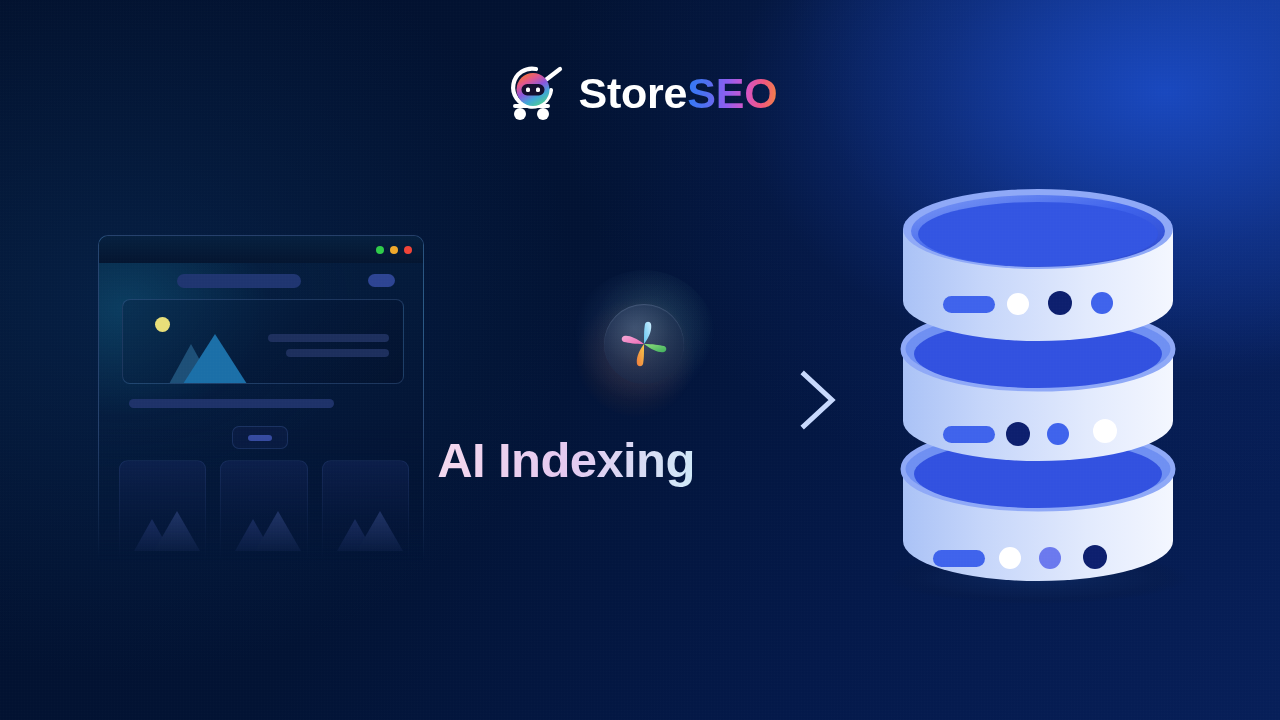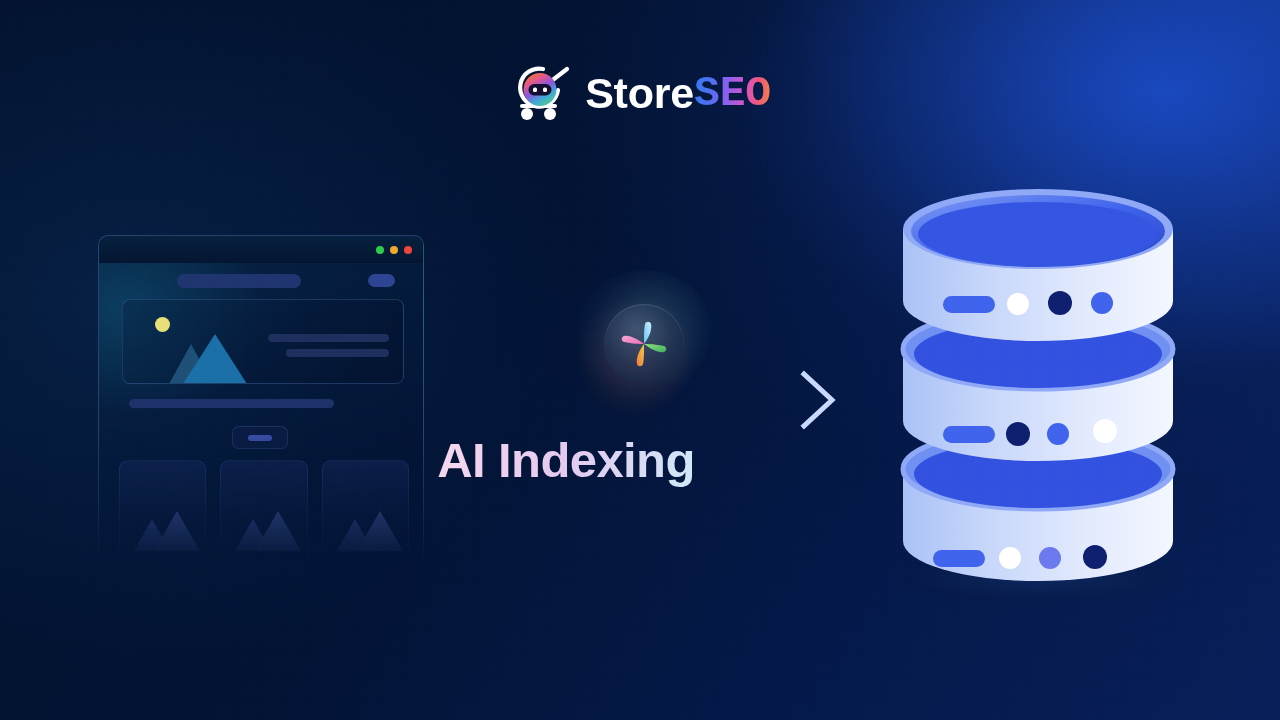--- a/index.html
+++ b/index.html
@@ -34,21 +34,21 @@
     display:flex; align-items:center; justify-content:center; gap:14px;
   }
   #logo-mark { width:62px; height:62px; position:relative; flex:0 0 auto; }
   #logo-text {
     font-size:43px; font-weight:700; letter-spacing:-0.2px;
     line-height:1; display:flex; white-space:pre;
   }
   .lt-store { color:#ffffff; }
   .lt-seo {
     background:linear-gradient(95deg,#2f7bf6 0%,#4f6ff0 22%,#8e5ef0 44%,#d455c8 64%,#f1567f 82%,#f08a3a 100%);
-    -webkit-background-clip:text; background-clip:text; color:transparent;font-family:Liberation Mono, monospace;
+    -webkit-background-clip:text; background-clip:text; color:transparent;
   }
 
   
   #browser {
     position:absolute; left:98px; top:235px; width:326px; height:330px;
     -webkit-mask-image:linear-gradient(180deg,#000 0%,#000 58%,rgba(0,0,0,.55) 80%,rgba(0,0,0,0) 99%);
     mask-image:linear-gradient(180deg,#000 0%,#000 58%,rgba(0,0,0,.55) 80%,rgba(0,0,0,0) 99%);
   }
   #browser-frame {
     position:absolute; inset:0;

